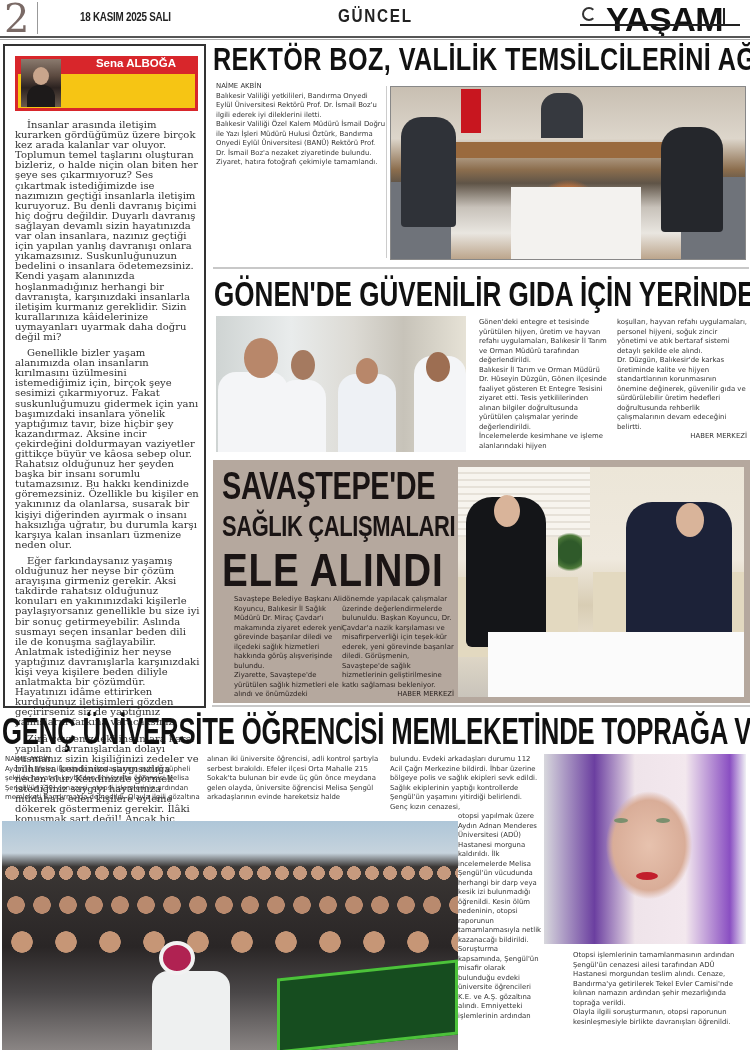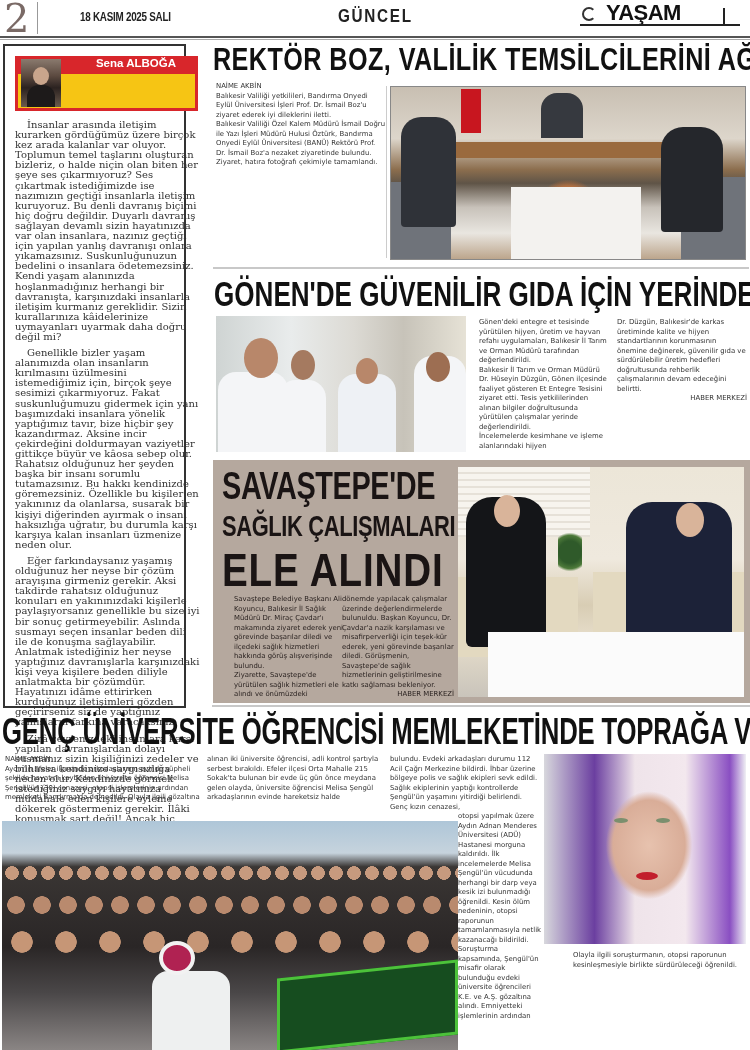--- a/index.html
+++ b/index.html
@@ -7,28 +7,28 @@
   body { position: relative; font-family: "Liberation Sans", sans-serif; color: #222; }
 
   
   .masthead { position: absolute; left: 0; top: 0; width: 750px; height: 38px; }
   .page-num { position: absolute; left: 4px; top: -4px; font-family: "DejaVu Serif", serif; font-size: 40px; color: #7a6a66; line-height: 44px; }
   .page-num-sep { position: absolute; left: 37px; top: 2px; width: 1px; height: 32px; background: #999; }
   .date { position: absolute; left: 80px; top: 10px; font-family: "Liberation Sans", sans-serif; font-weight: 700; font-size: 12px; letter-spacing: -0.3px; transform: scaleX(0.82); transform-origin: left center; }
   .section { position: absolute; left: 338px; top: 6px; font-family: "Liberation Sans", sans-serif; font-weight: 700; font-size: 18px; letter-spacing: 2px; transform: scaleX(0.85); transform-origin: left center; }
   .logo { position: absolute; left: 578px; top: 2px; width: 168px; height: 30px; }
   .logo-moon { position: absolute; left: 4px; top: 5px; width: 14px; height: 14px; border-radius: 50%; border: 2px solid #333; border-right-color: transparent; }
-  .logo-text { position: absolute; left: 28px; top: -2px; font-family: "Liberation Sans", sans-serif; font-weight: 900; font-size: 22px; color: #111; letter-spacing: -0.5px; }
+  .logo-text { position: absolute; left: 28px; top: -2px; font-family: "Liberation Sans", sans-serif; font-weight: 900; font-size: 34px; color: #111; letter-spacing: -0.5px; }
   .logo-line { position: absolute; left: 2px; top: 22px; width: 160px; height: 2px; background: #222; }
   .logo-line2 { position: absolute; left: 145px; top: 6px; width: 2px; height: 18px; background: #222; }
   .mast-rule { position: absolute; left: 0; top: 36px; width: 750px; height: 2px; background: #555; }
   .mast-rule2 { position: absolute; left: 0; top: 39px; width: 750px; height: 1px; background: #aaa; }
 
   
-  .column-box { position: absolute; left: 3px; top: 44px; width: 183px; height: 664px; border: 2px solid #333; background: #fff; }
+  .column-box { position: absolute; left: 3px; top: 44px; width: 203px; height: 664px; border: 2px solid #333; background: #fff; }
   .column-head { position: absolute; left: 10px; top: 10px; width: 183px; height: 55px; }
   .column-red { position: absolute; left: 0; top: 0; width: 183px; height: 18px; background: #d8262b; }
   .column-yellow { position: absolute; left: 0; top: 18px; width: 183px; height: 37px; background: #f6c514; border-left: 3px solid #d8262b; border-right: 3px solid #d8262b; border-bottom: 3px solid #d8262b; }
   .column-photo { position: absolute; left: 6px; top: 3px; width: 40px; height: 48px; background: linear-gradient(180deg, #8a7a6e 0%, #5c4a40 35%, #2b2220 60%, #6b5a4c 100%); }
   .column-photo::before { content: ""; position: absolute; left: 12px; top: 8px; width: 16px; height: 18px; border-radius: 50%; background: #c9a58c; }
   .column-photo::after { content: ""; position: absolute; left: 6px; top: 26px; width: 28px; height: 22px; border-radius: 12px 12px 0 0; background: #1d1a1a; }
   .author { position: absolute; left: 60px; top: 1px; width: 122px; text-align: center; color: #fff; font-size: 11.5px; font-weight: 700; }
   .column-title { position: absolute; left: 60px; top: 20px; width: 120px; text-align: center; font-family: "Liberation Sans", sans-serif; font-weight: 900; font-size: 12px; line-height: 15px; color: #2a1a0a; letter-spacing: 0.2px; }
   .column-body { position: absolute; left: 10px; top: 74px; width: 185px; font-family: "DejaVu Serif", serif; font-size: 10px; line-height: 10.1px; color: #333; text-align: left; }
   .column-body p { text-indent: 12px; margin-bottom: 6px; }
@@ -135,21 +135,21 @@
     <p>İnsanlar arasında iletişim kurarken gördüğümüz üzere birçok kez arada kalanlar var oluyor. Toplumun temel taşlarını oluşturan bizleriz, o halde niçin olan biten her şeye ses çıkarmıyoruz? Ses çıkartmak istediğimizde ise nazımızın geçtiği insanlarla iletişim kuruyoruz. Bu denli davranış biçimi hiç doğru değildir. Duyarlı davranış sağlayan devamlı sizin hayatınızda var olan insanlara, nazınız geçtiği için yapılan yanlış davranışı onlara yıkamazsınız. Suskunluğunuzun bedelini o insanlara ödetemezsiniz. Kendi yaşam alanınızda hoşlanmadığınız herhangi bir davranışta, karşınızdaki insanlarla iletişim kurmanız gereklidir. Sizin kurallarınıza kâidelerinize uymayanları uyarmak daha doğru değil mi?</p>
     <p>Genellikle bizler yaşam alanımızda olan insanların kırılmasını üzülmesini istemediğimiz için, birçok şeye sesimizi çıkarmıyoruz. Fakat suskunluğumuzu gidermek için yanı başımızdaki insanlara yönelik yaptığımız tavır, bize hiçbir şey kazandırmaz. Aksine incir çekirdeğini doldurmayan vaziyetler gittikçe büyür ve kâosa sebep olur. Rahatsız olduğunuz her şeyden başka bir insanı sorumlu tutamazsınız. Bu hakkı kendinizde göremezsiniz. Özellikle bu kişiler en yakınınız da olanlarsa, susarak bir kişiyi diğerinden ayırmak o insanı haksızlığa uğratır, bu durumla karşı karşıya kalan insanları üzmenize neden olur.</p>
     <p>Eğer farkındaysanız yaşamış olduğunuz her neyse bir çözüm arayışına girmeniz gerekir. Aksi takdirde rahatsız olduğunuz konuları en yakınınızdaki kişilerle paylaşıyorsanız genellikle bu size iyi bir sonuç getirmeyebilir. Aslında susmayı seçen insanlar beden dili ile de konuşma sağlayabilir. Anlatmak istediğiniz her neyse yaptığınız davranışlarla karşınızdaki kişi veya kişilere beden diliyle anlatmakta bir çözümdür. Hayatınızı idâme ettirirken kurduğunuz iletişimleri gözden geçirirseniz siz de yaptığınız yanlışların farkına varacaksınız.</p>
     <p>Zirâ çevrenizdeki insanlara karşı yapılan davranışlardan dolayı susmanız sizin kişiliğinizi zedeler ve bilhassa kendinize saygısızlığa neden olur. Kendinizde görmek istediğiniz saygıyı hayatınıza müdahale eden kişilere eyleme dökerek göstermeniz gerekir. İlâki konuşmak şart değil! Ancak hiç kimseyi suskunluğunuzun bedelini ödeterek harcayamazsınız. Başka insanlara verdiğiniz değeri evvelâ kendinize vermeniz gereklidir, öncelikle siz ve sizin yaşam biçiminiz verdiğiniz kararlar doğrultusunda yaptığınız seçimler öncelik taşır. Kendinize yapılmasını istemediğiniz davranışları siz de başka insanlara sergilemeyin. Şunu unutmayalım hiç kimse başka bir insanın hayatına müdahale etme hakkına sahip değildir.</p>
   </div>
 </div>
 
 <div class="headline s1-head">REKTÖR BOZ, VALİLİK TEMSİLCİLERİNİ AĞIRLADI</div>
 <div class="s1-text bodytext">
   <div class="byline">NAİME AKBİN</div>
-  <div>Balıkesir Valiliği yetkilileri, Bandırma Onyedi Eylül Üniversitesi İşleri Prof. Dr. İsmail Boz'u ziyaret ederek iyi dileklerini iletti.</div>
+  <div>Balıkesir Valiliği yetkilileri, Bandırma Onyedi Eylül Üniversitesi Rektörü Prof. Dr. İsmail Boz'u ilgili ederek iyi dileklerini iletti.</div>
   <div>Balıkesir Valiliği Özel Kalem Müdürü İsmail Doğru ile Yazı İşleri Müdürü Hulusi Öztürk, Bandırma Onyedi Eylül Üniversitesi (BANÜ) Rektörü Prof. Dr. İsmail Boz'a nezaket ziyaretinde bulundu.</div>
   <div>Ziyaret, hatıra fotoğrafı çekimiyle tamamlandı.</div>
 </div>
 <div class="s1-sep"></div>
 <div class="photo s1-photo">
   <div class="flag"></div>
   <div class="desk"></div>
   <div class="p2"></div>
   <div class="chairL"></div>
   <div class="chairR"></div>
@@ -169,20 +169,21 @@
   <div class="h" style="left:140px;top:42px;width:22px;height:26px;"></div>
   <div class="m" style="left:198px;width:52px;height:96px;"></div>
   <div class="h" style="left:210px;top:36px;width:24px;height:30px;background:#9d6e52;"></div>
 </div>
 <div class="s2-text-a bodytext">
   <div>Gönen'deki entegre et tesisinde yürütülen hijyen, üretim ve hayvan refahı uygulamaları, Balıkesir İl Tarım ve Orman Müdürü tarafından değerlendirildi.</div>
   <div>Balıkesir İl Tarım ve Orman Müdürü Dr. Hüseyin Düzgün, Gönen ilçesinde faaliyet gösteren Et Entegre Tesisini ziyaret etti. Tesis yetkililerinden alınan bilgiler doğrultusunda yürütülen çalışmalar yerinde değerlendirildi.</div>
   <div>İncelemelerde kesimhane ve işleme alanlarındaki hijyen</div>
 </div>
 <div class="s2-text-b bodytext">
+  <div>koşulları, hayvan refahı uygulamaları, personel hijyeni, soğuk zincir yönetimi ve atık bertaraf sistemi detaylı şekilde ele alındı.</div>
   <div>Dr. Düzgün, Balıkesir'de karkas üretiminde kalite ve hijyen standartlarının korunmasının önemine değinerek, güvenilir gıda ve sürdürülebilir üretim hedefleri doğrultusunda rehberlik çalışmalarının devam edeceğini belirtti.</div>
   <div class="sig">HABER MERKEZİ</div>
 </div>
 
 <div class="s3-box"></div>
 <div class="s3-head">
   <div class="s3-l1">SAVAŞTEPE'DE</div>
   <div class="s3-l2">SAĞLIK ÇALIŞMALARI</div>
   <div class="s3-l3">ELE ALINDI</div>
 </div>
@@ -215,21 +216,22 @@
 <div class="s4-text-b bodytext">
   <div>alınan iki üniversite öğrencisi, adli kontrol şartıyla serbest bırakıldı. Efeler ilçesi Orta Mahalle 215 Sokak'ta bulunan bir evde üç gün önce meydana gelen olayda, üniversite öğrencisi Melisa Şengül arkadaşlarının evinde hareketsiz halde</div>
 </div>
 <div class="s4-text-c bodytext">
   <div>bulundu. Evdeki arkadaşları durumu 112 Acil Çağrı Merkezine bildirdi. İhbar üzerine bölgeye polis ve sağlık ekipleri sevk edildi. Sağlık ekiplerinin yaptığı kontrollerde Şengül'ün yaşamını yitirdiği belirlendi. Genç kızın cenazesi,</div>
 </div>
 <div class="s4-text-d bodytext">
   <div>otopsi yapılmak üzere Aydın Adnan Menderes Üniversitesi (ADÜ) Hastanesi morguna kaldırıldı. İlk incelemelerde Melisa Şengül'ün vücudunda herhangi bir darp veya kesik izi bulunmadığı öğrenildi. Kesin ölüm nedeninin, otopsi raporunun tamamlanmasıyla netlik kazanacağı bildirildi. Soruşturma kapsamında, Şengül'ün misafir olarak bulunduğu evdeki üniversite öğrencileri K.E. ve A.Ş. gözaltına alındı. Emniyetteki işlemlerinin ardından</div>
 </div>
 <div class="s4-text-e bodytext">
-  <div>Olayla ilgili soruşturmanın, otopsi raporunun kesinleşmesiyle birlikte sürdürüleceği öğrenildi.</div>
+  <div>Otopsi işlemlerinin tamamlanmasının ardından Şengül'ün cenazesi ailesi tarafından ADÜ Hastanesi morgundan teslim alındı. Cenaze, Bandırma'ya getirilerek Tekel Evler Camisi'nde kılınan namazın ardından şehir mezarlığında toprağa verildi.</div>
+  <div>Olayla ilgili soruşturmanın, otopsi raporunun kesinleşmesiyle birlikte davranışları öğrenildi.</div>
 </div>
 <div class="photo s4-photo-crowd">
   <div class="row" style="top:40px;height:40px;background-image:radial-gradient(circle 7px at 10px 12px,#c79a7e 95%,transparent 100%);background-size:18px 40px;"></div>
   <div class="row" style="top:70px;height:50px;background-image:radial-gradient(circle 9px at 14px 14px,#b98a6e 95%,transparent 100%);background-size:26px 50px;"></div>
   <div class="row" style="top:105px;height:60px;background-image:radial-gradient(circle 11px at 20px 16px,#c69676 95%,transparent 100%);background-size:44px 60px;"></div>
   <div class="imam"></div>
   <div class="turban"></div>
   <div class="coffin"></div>
 </div>
 <div class="photo s4-photo-portrait">

